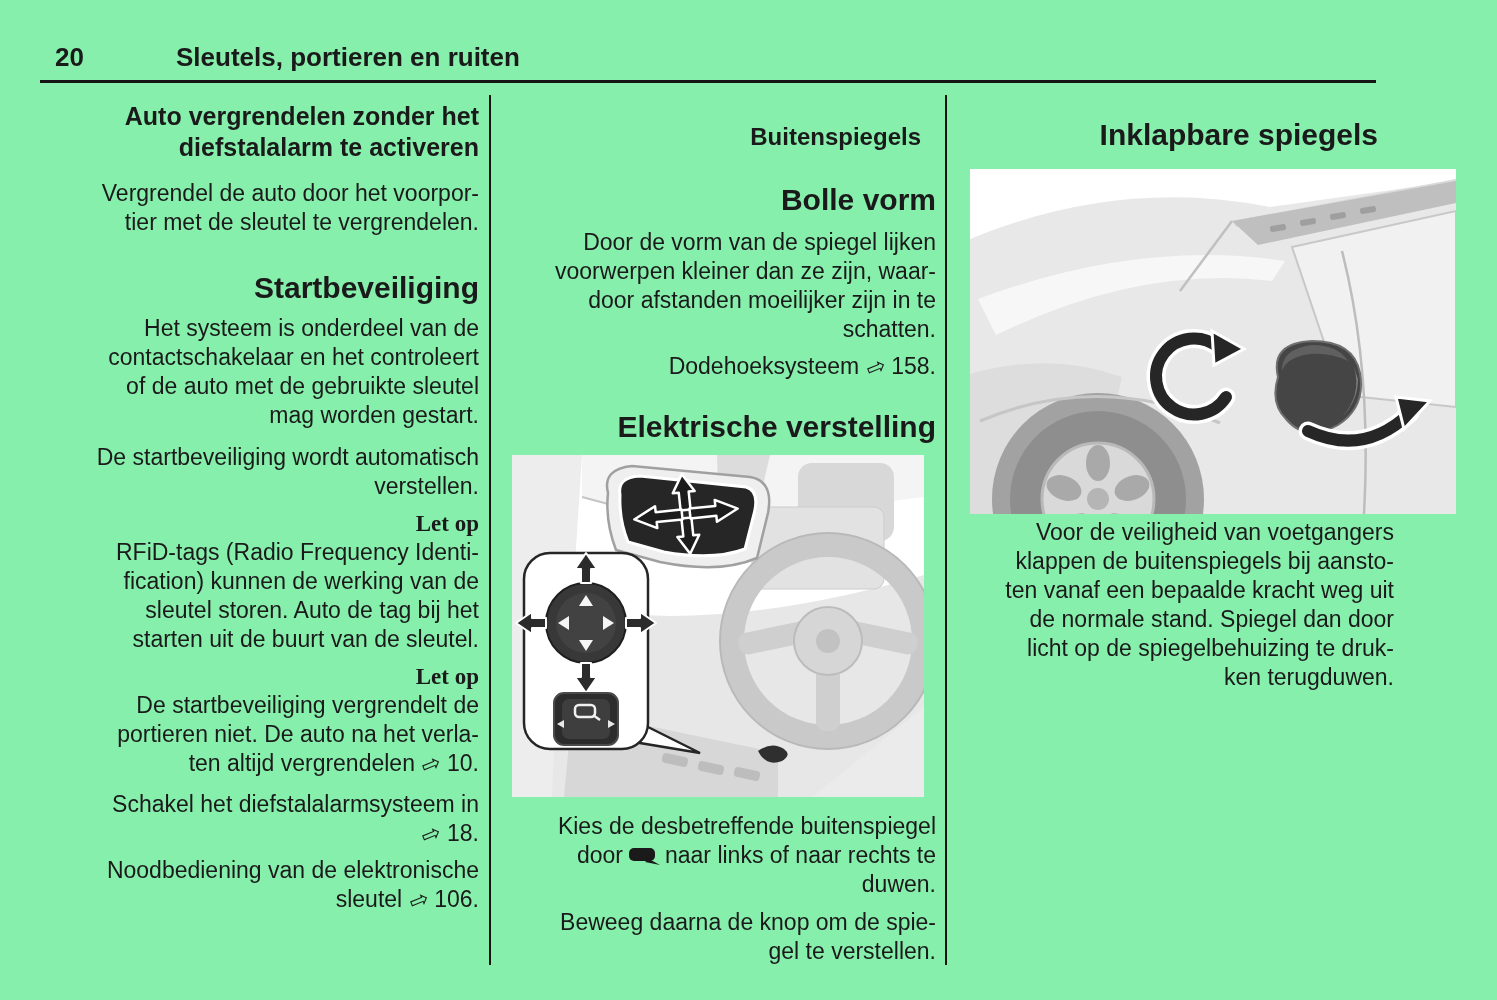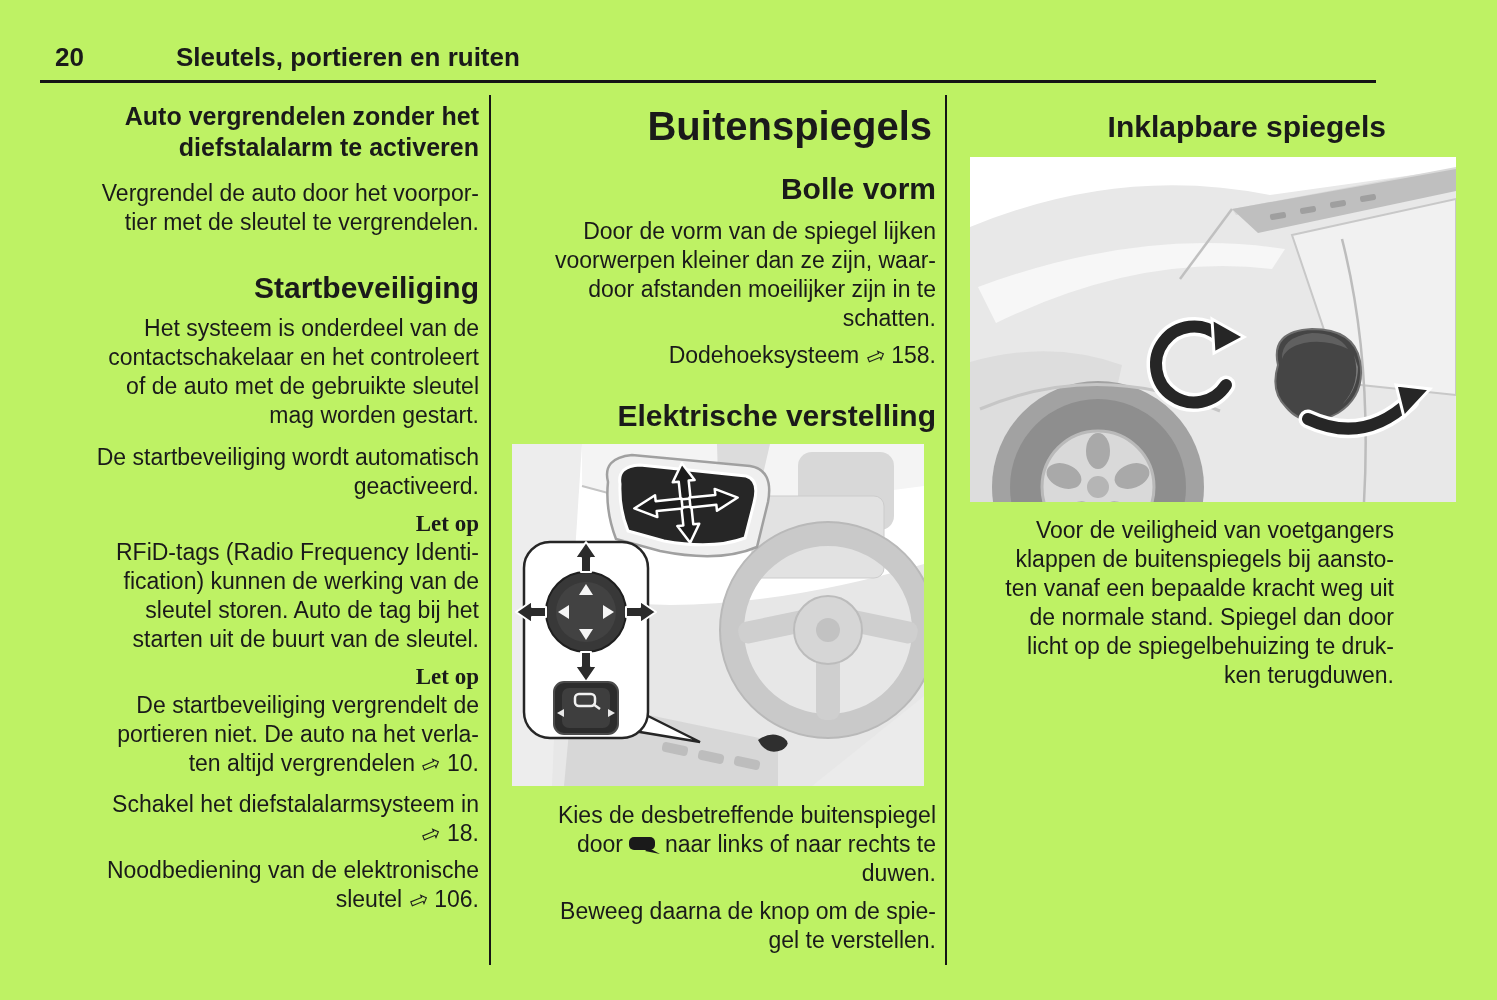--- a/index.html
+++ b/index.html
@@ -1,38 +1,38 @@
 <!DOCTYPE html>
 <html><head>
 <meta charset="utf-8">
 <style>
   html,body{margin:0;padding:0;background:#ffffff;}
   body{font-family:"Liberation Sans", sans-serif;color:#1a1a1a;}
-  .page{position:relative;width:1497px;height:1000px;background:#bef264;overflow:hidden;}
+  .page{position:relative;width:1497px;height:1000px;background:#86efac;overflow:hidden;}
 
   
   .header-num{position:absolute;left:55px;top:42px;font-size:26px;font-weight:bold;}
   .header-title{position:absolute;left:176px;top:42px;font-size:26px;font-weight:bold;}
   .header-rule{position:absolute;left:40px;top:80px;width:1336px;height:3px;background:#151515;}
 
   
   .vdiv{position:absolute;top:95px;height:870px;width:2px;background:#151515;}
   .vdiv-1{left:489px;}
   .vdiv-2{left:945px;}
 
   
   .col{position:absolute;top:101px;width:424px;text-align:right;}
   .col-1{left:55px;}
   .col-2{left:512px;}
   .col-3{left:970px;}
 
   .pre{white-space:pre-line;}
   .body{font-size:23px;line-height:29px;margin:0 0 13px 0;}
-  .h1{font-size:40px;line-height:42px;font-weight:bold;margin:4px;}
-  .h2{font-size:30px;line-height:36px;font-weight:bold;margin:8px;}
+  .h1{font-size:24px;line-height:42px;font-weight:bold;margin:15px;}
+  .h2{font-size:30px;line-height:36px;font-weight:bold;margin:16px;}
   .h3{font-size:25px;line-height:31px;font-weight:bold;margin:0 0 16px 0;}
   .note{padding-left:13px;margin:0 0 8px 0;}
   .note-title{font-weight:bold;font-family:Liberation Serif, serif;}
   .indent{padding-left:13px;}
 
   .ref-arrow{display:inline-block;transform:rotate(-22deg) translateY(1px);font-family:"DejaVu Sans",sans-serif;}
 
   .figure{position:relative;}
   .fig-interior{width:412px;height:342px;margin:10px 0 0 0;}
   .fig-exterior{width:486px;height:345px;margin:12px 0 0 0;}
@@ -56,21 +56,21 @@
 diefstalalarm te activeren</h3>
     <p class="body pre">Vergrendel de auto door het voorpor-
 tier met de sleutel te vergrendelen.</p>
 
     <h2 class="h2" style="margin:33px 0 8px 0;">Startbeveiliging</h2>
     <p class="body pre">Het systeem is onderdeel van de
 contactschakelaar en het controleert
 of de auto met de gebruikte sleutel
 mag worden gestart.</p>
     <p class="body pre" style="margin-bottom:8px;">De startbeveiliging wordt automatisch
-geactiveerd.</p>
+verstellen.</p>
 
     <div class="note">
       <div class="body note-title" style="margin:0;">Let op</div>
       <div class="body pre" style="margin:0;">RFiD-tags (Radio Frequency Identi-
 fication) kunnen de werking van de
 sleutel storen. Auto de tag bij het
 starten uit de buurt van de sleutel.</div>
     </div>
     <div class="note" style="margin-bottom:12px;">
       <div class="body note-title" style="margin:0;">Let op</div>
@@ -233,21 +233,21 @@
         </g>
 
         <g transform="translate(338,232)">
           <path d="M0 30 Q56 56 102 12" fill="none" stroke="#ffffff" stroke-width="19" stroke-linecap="round"></path>
           <path d="M0 30 Q56 56 102 12" fill="none" stroke="#262626" stroke-width="12" stroke-linecap="round"></path>
           <polygon points="88,-4 122,0 96,28" fill="#262626" stroke="#ffffff" stroke-width="3"></polygon>
         </g>
       </svg>
     </div>
 
-    <p class="body pre" style="margin-top:14px;">Voor de veiligheid van voetgangers
+    <p class="body pre" style="margin-top:4px;">Voor de veiligheid van voetgangers
 klappen de buitenspiegels bij aansto-
 ten vanaf een bepaalde kracht weg uit
 de normale stand. Spiegel dan door
 licht op de spiegelbehuizing te druk-
 ken terugduwen.</p>
   </div>
 
 </div>
 
 </body></html>

